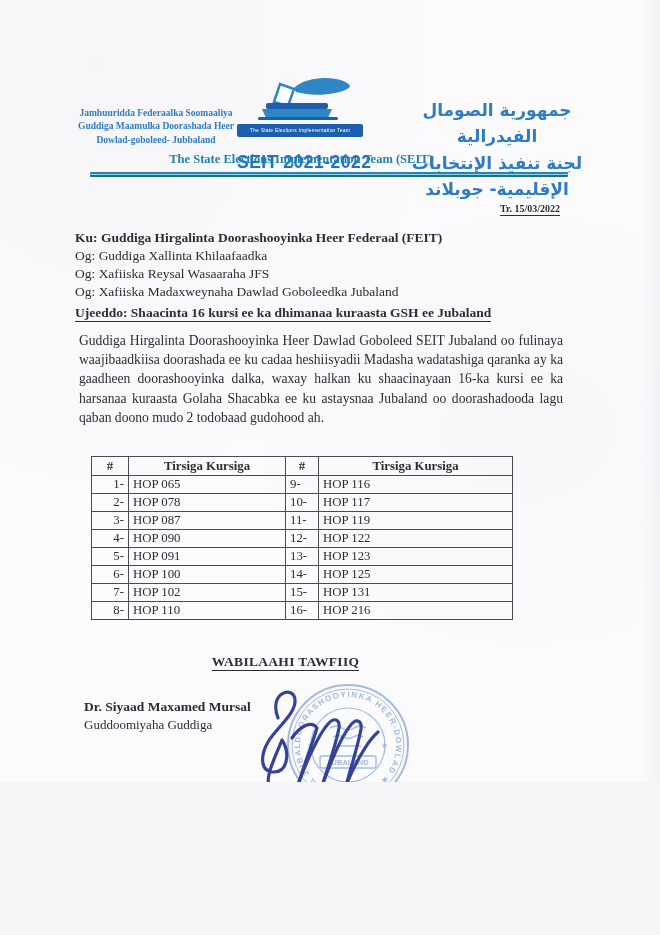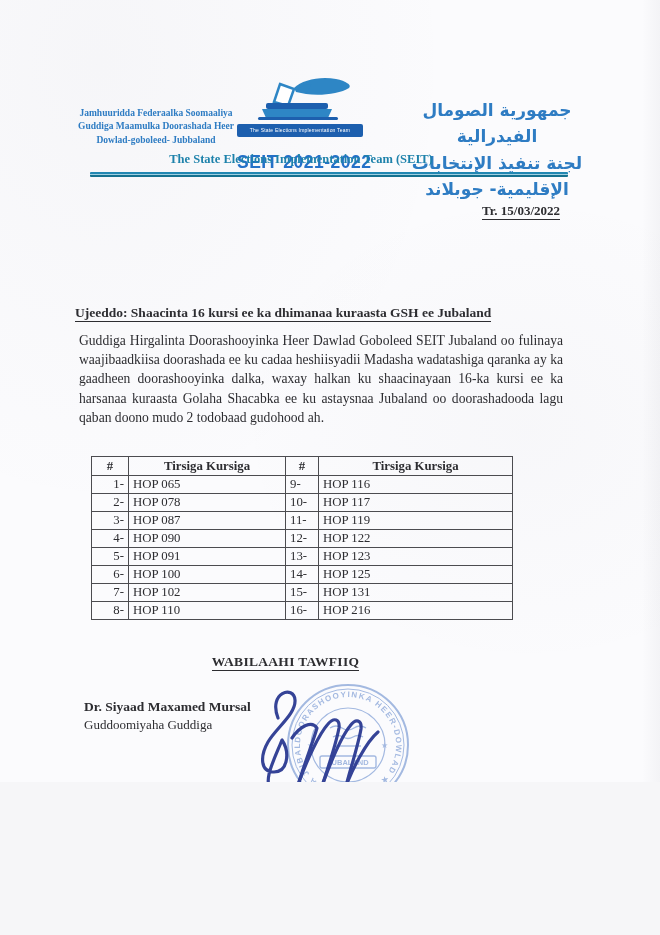--- a/index.html
+++ b/index.html
@@ -44,21 +44,21 @@
     left:75px; top:152px; width:452px; text-align:center;
     color:#1e82ab; font-weight:bold; font-size:12.5px;
   }
   .rule{
     left:90px; top:172px; width:478px; height:5px;
     background:linear-gradient(#2187b2 0 34%, #9fd0e2 34% 62%, #15718f 62% 100%);
     border-radius:1px;
   }
 
   
-  .date-line{ right:100px; top:203px; font-weight:bold; font-size:13px; }
+  .date-line{ right:100px; top:203px; font-weight:bold; font-size:10px; }
   .u{ border-bottom:1.6px solid #2d2d31; padding-bottom:1px; }
   .recipients{ left:75px; top:229px; font-size:13.5px; line-height:18px; }
   .recipients .bold{ font-weight:bold; }
   .subject{ left:75px; top:305px; font-weight:bold; font-size:13.5px; }
   .body-par{
     left:79px; top:331px; width:484px; font-size:13.6px; line-height:19.2px;
     text-align:justify;
   }
 
   
@@ -119,20 +119,26 @@
     <div>لجنة تنفيذ الإنتخابات الإقليمية- جوبلاند</div>
   </div>
 
   <div class="abs team-line">The State Elections Implementation Team (SEIT)</div>
   <div class="abs rule"></div>
 
   <div class="abs date-line">
     <span class="u">Tr. 15/03/2022</span>
   </div>
 
+  <div class="abs recipients">
+    <div class="bold">Ku: Guddiga Hirgalinta Doorashooyinka Heer Federaal (FEIT)</div>
+    <div>Og: Guddiga Xallinta Khilaafaadka</div>
+    <div>Og: Xafiiska Reysal Wasaaraha JFS</div>
+    <div>Og: Xafiiska Madaxweynaha Dawlad Goboleedka Jubaland</div>
+  </div>
 
   <div class="abs subject">
     <span class="u">Ujeeddo: Shaacinta 16 kursi ee ka dhimanaa kuraasta GSH ee Jubaland</span>
   </div>
 
   <div class="abs body-par">Guddiga Hirgalinta Doorashooyinka Heer Dawlad Goboleed SEIT Jubaland oo fulinaya waajibaadkiisa doorashada ee ku cadaa heshiisyadii Madasha wadatashiga qaranka ay ka gaadheen doorashooyinka dalka, waxay halkan ku shaacinayaan 16-ka kursi ee ka harsanaa kuraasta Golaha Shacabka ee ku astaysnaa Jubaland oo doorashadooda lagu qaban doono mudo 2 todobaad gudohood ah.</div>
 
   <table class="seats">
     <colgroup>
         <col style="width:37px">

